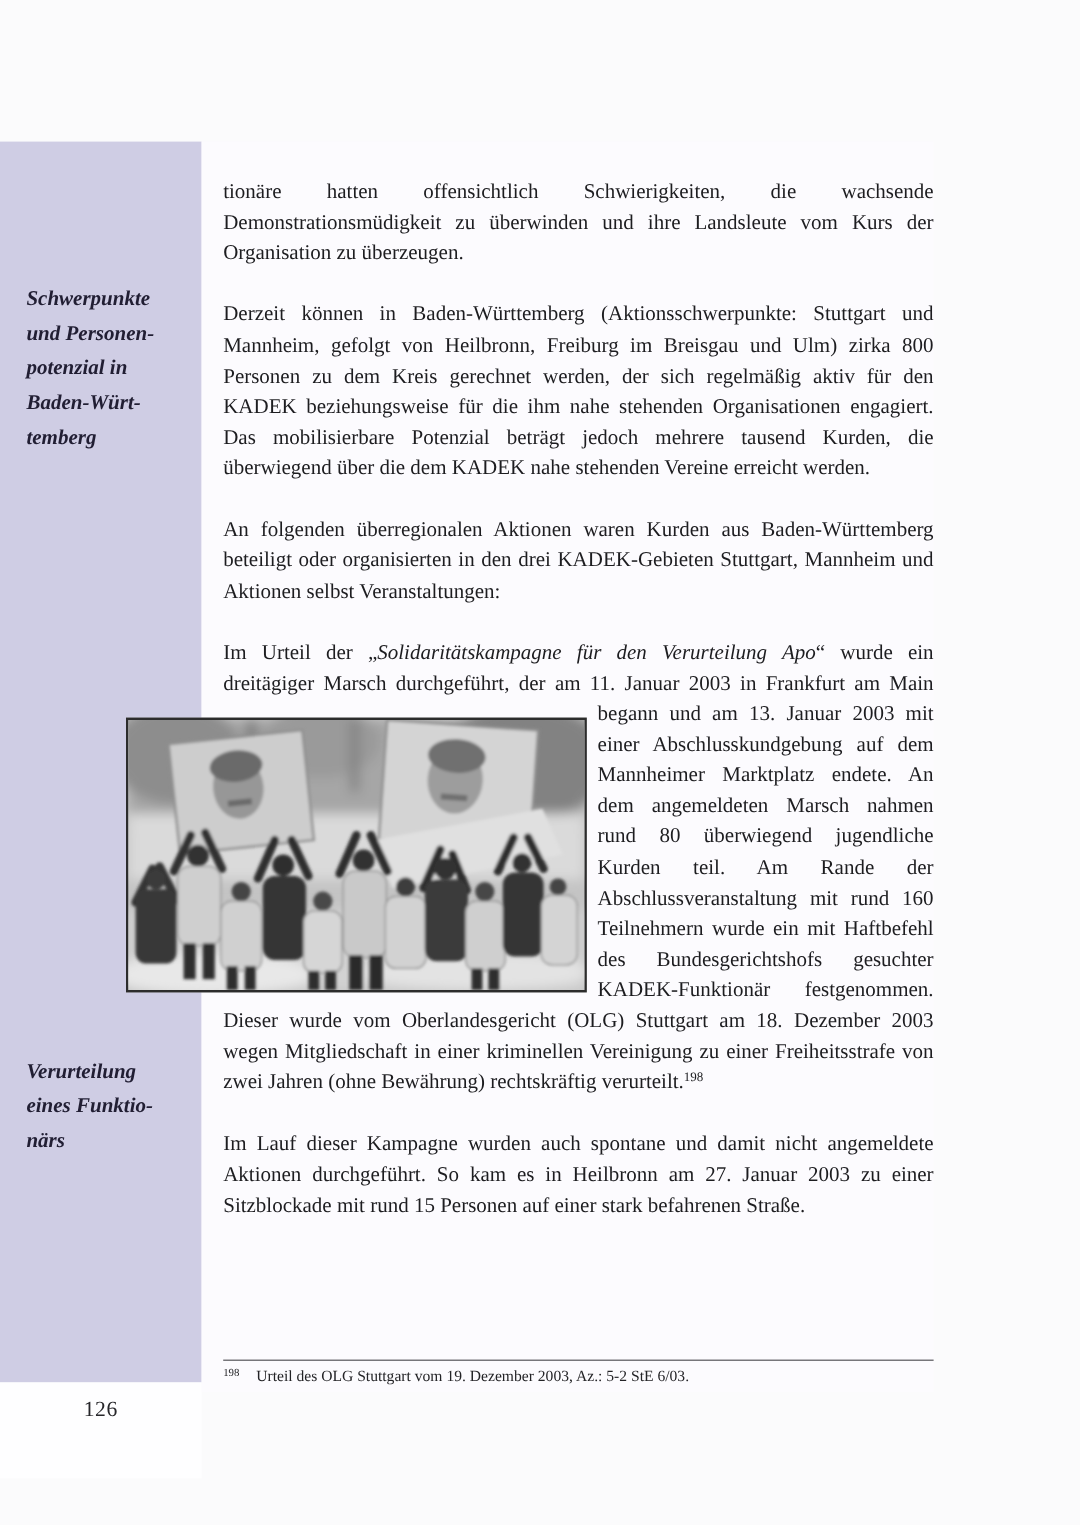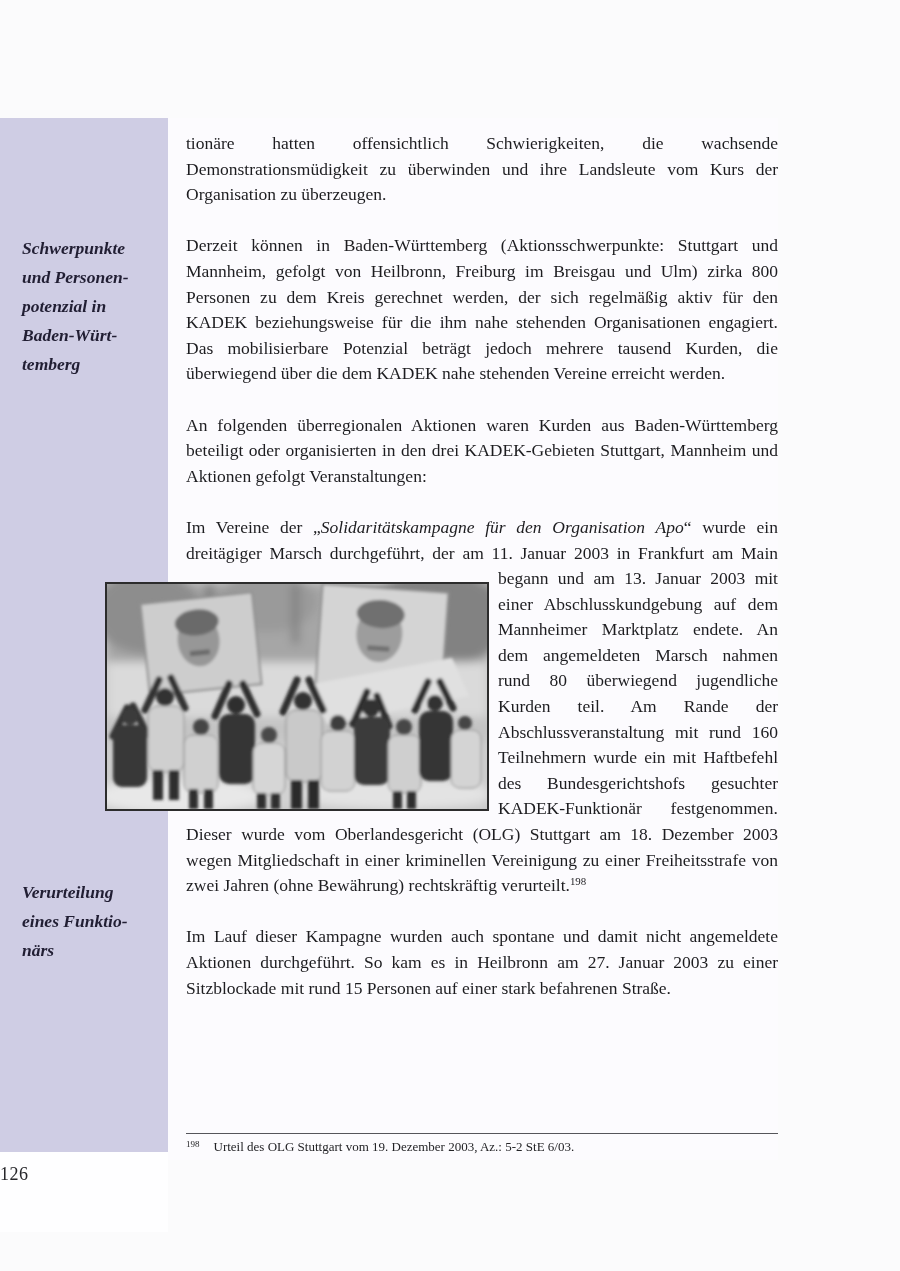--- a/index.html
+++ b/index.html
@@ -3,35 +3,35 @@
 <meta charset="utf-8">
 <style>
   html,body{margin:0;padding:0;background:#fbfbfc;}
   .page{
     position:relative;width:900px;height:1271px;overflow:hidden;
     font-family:"Liberation Serif", serif;color:#1d1d20;background:#fbfbfc;
   }
   .sidebar{position:absolute;left:0;top:118px;width:168px;height:1034px;background:#cfcde4;}
   .colbg{position:absolute;left:168px;top:118px;width:610px;height:1042px;background:#fcfbfe;}
   .pagebox{position:absolute;left:0;top:1152px;width:168px;height:80px;background:#fefeff;}
-  .pagenum{margin-top:12px;text-align:left;font-size:18px;letter-spacing:.5px;color:#26262a;}
+  .pagenum{margin-top:12px;text-align:center;font-size:18px;letter-spacing:.5px;color:#26262a;}
   .note{
     position:absolute;left:22px;width:142px;
     font-weight:bold;font-style:italic;font-size:17.5px;line-height:29px;
     color:#211e33;white-space:pre-line;
   }
   .note1{top:234px;}
   .note2{top:878px;}
   .maintext{
     position:absolute;left:186px;top:131px;width:592px;
     font-size:17.5px;line-height:25.6px;text-align:justify;
     hyphens:auto;-webkit-hyphens:auto;
   }
   .maintext p{margin:25.6px 0 0;}
-  .maintext p:first-child{margin-top:0;}
+  .maintext p:first-child{margin-top:16px;}
   .b{font-weight:normal;}
   .i{font-style:italic;}
   .sup{font-size:62%;vertical-align:6px;line-height:0;}
   .photo-float{
     float:left;width:384px;height:229px;box-sizing:border-box;
     margin:16px 9px 6px -81px;border:2px solid #2c2c2c;background:#c4c4c4;
     display:block;
   }
   .photo-float svg{display:block;}
   .fnrule{position:absolute;left:186px;top:1133px;width:592px;height:1px;background:#55555a;}
@@ -51,22 +51,22 @@
 närs</div>
   <div class="note note1">Schwerpunkte
 und Personen-
 potenzial in
 Baden-Würt-
 temberg</div>
 
   <div class="maintext">
     <p><span>tionäre hatten offensichtlich Schwierigkeiten, die wachsende Demonstrationsmüdigkeit zu überwinden und ihre Landsleute vom Kurs der Organisation zu überzeugen.</span></p>
     <p><span>Derzeit können in Baden-Württemberg (Aktionsschwerpunkte: </span><span class="b">Stuttgart</span><span> und </span><span class="b">Mannheim</span><span>, gefolgt von </span><span class="b">Heilbronn</span><span>, </span><span class="b">Freiburg im Breisgau</span><span> und </span><span class="b">Ulm</span><span>) zirka 800 Personen zu dem Kreis gerechnet werden, der sich regelmäßig aktiv für den KADEK beziehungsweise für die ihm nahe stehenden Organisationen engagiert. Das mobilisierbare Potenzial beträgt jedoch mehrere tausend Kurden, die überwiegend über die dem KADEK nahe stehenden Vereine erreicht werden.</span></p>
-    <p><span>An folgenden überregionalen Aktionen waren Kurden aus Baden-Württemberg beteiligt oder organisierten in den drei KADEK-Gebieten </span><span class="b">Stuttgart</span><span>, </span><span class="b">Mannheim</span><span> und </span><span class="b">Aktionen</span><span> gefolgt Veranstaltungen:</span></p>
-    <p><span>Im Vereine der „</span><span class="i">Solidaritätskampagne für den Organisation Apo</span><span>“ wurde ein dreitägiger Marsch durchgeführt, der am 11. Januar 2003 </span><span class="photo-float" id="photo" title="Schwarzweißfoto: Demonstrationszug jugendlicher Kurden im Schnee mit erhobenen Armen und hochgehaltenen Porträts">
+    <p><span>An folgenden überregionalen Aktionen waren Kurden aus Baden-Württemberg beteiligt oder organisierten in den drei KADEK-Gebieten </span><span class="b">Stuttgart</span><span>, </span><span class="b">Mannheim</span><span> und </span><span class="b">Aktionen</span><span> selbst Veranstaltungen:</span></p>
+    <p><span>Im Urteil der „</span><span class="i">Solidaritätskampagne für den Verurteilung Apo</span><span>“ wurde ein dreitägiger Marsch durchgeführt, der am 11. Januar 2003 </span><span class="photo-float" id="photo" title="Schwarzweißfoto: Demonstrationszug jugendlicher Kurden im Schnee mit erhobenen Armen und hochgehaltenen Porträts">
       <svg viewBox="0 0 380 225" width="380" height="225" xmlns="http://www.w3.org/2000/svg">
         <defs>
           <filter id="b1" x="-20%" y="-20%" width="140%" height="140%">
                 <feGaussianBlur stdDeviation="1.4"></feGaussianBlur>
               </filter>
           <filter id="b2" x="-20%" y="-20%" width="140%" height="140%">
                 <feGaussianBlur stdDeviation="5"></feGaussianBlur>
               </filter>
         </defs>
         <rect width="380" height="225" fill="#c4c4c4"></rect>

